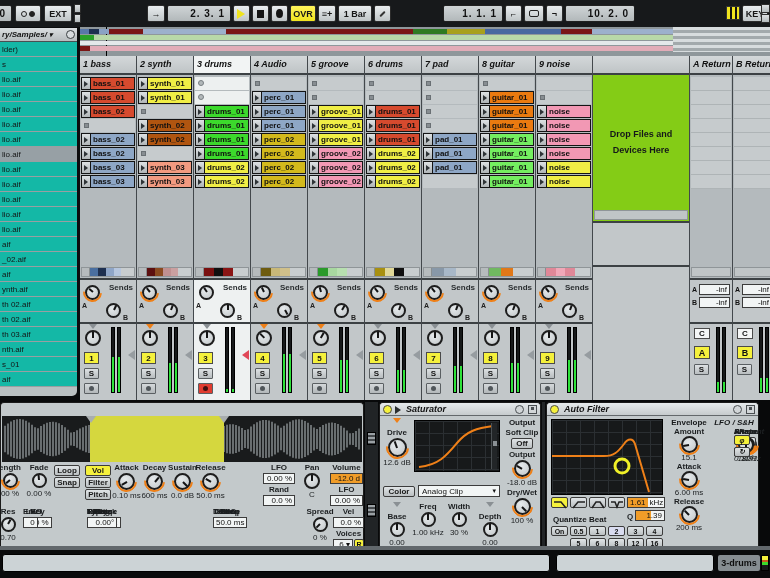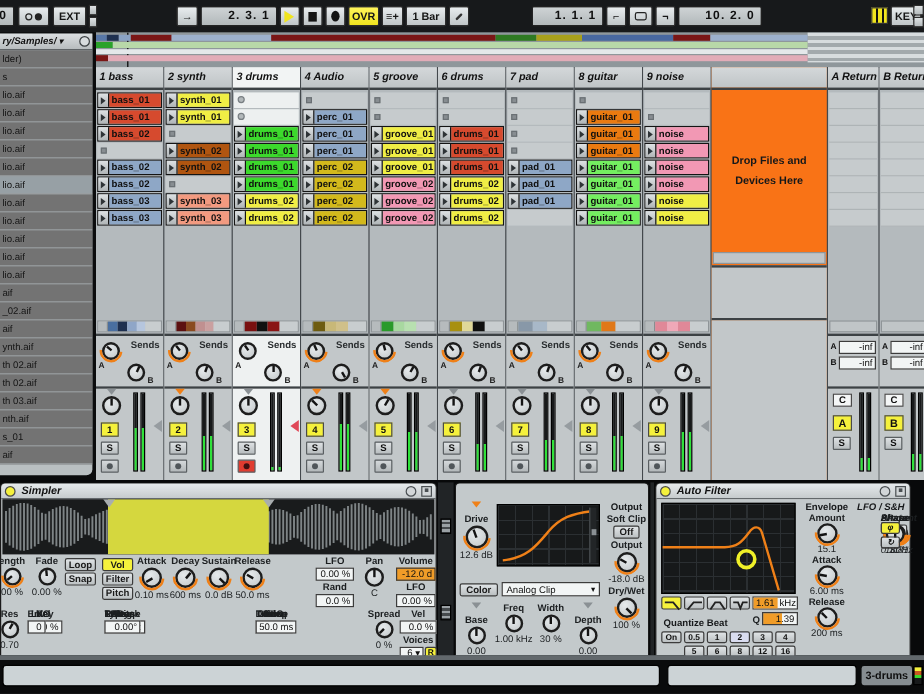--- a/index.html
+++ b/index.html
@@ -29,34 +29,34 @@
   .edgebtns { position:absolute; right:0; top:4px; width:9px; height:19px; display:flex; flex-direction:column; gap:1px; }
   .edgebtns div { flex:1; background:linear-gradient(#dde1e3,#b4babc); border:1px solid #2c2c2c; }
 
   
   #browser { position:absolute; left:0; top:27px; width:80px; height:373px; background:#0b0c0d; }
   #browser-inner { position:absolute; left:0; top:1px; right:3px; bottom:4px; background:#b9bfc1; border-radius:0 0 5px 0; overflow:hidden; }
   #browser-head { height:14px; background:linear-gradient(#dbdfe1,#b7bcbe); border-bottom:1px solid #4a4f52;
                   font-size:8px; font-weight:bold; font-style:italic; display:flex; align-items:center; padding:0 2px; white-space:nowrap; }
   #browser-head .dd { margin-left:2px; font-size:7px; }
   .searchcirc { margin-left:auto; width:9px; height:9px; border:1.5px solid #3a3f42; border-radius:50%; background:#d8dcde; }
-  .brow { height:15px; font-size:8px; color:#141414; padding:3px 0 0 2px; background:#737373;
+  .brow { height:15px; font-size:8px; color:#141414; padding:3px 0 0 2px; background:#14b8a6;
           border-bottom:1px solid #999fa1; white-space:nowrap; overflow:hidden; }
   .brow.sel { background:#97a0a5; }
 
   
   #session { position:absolute; left:80px; top:27px; width:690px; height:373px; background:#43484c; }
   #overview { position:absolute; left:0; top:0; width:100%; height:29px; background:#8f979b; overflow:hidden; }
   .ovseg { position:absolute; }
   #ov-stripes { position:absolute; right:0; top:0; bottom:4px; width:14%;
                 background:repeating-linear-gradient(#d7dcde 0 3px, #a2a9ac 3px 6px); }
   #ov-playhead { position:absolute; top:0; bottom:0; width:1px; background:#000; }
   #grid { position:absolute; left:0; top:29px; width:100%; height:344px; background:#43484c; display:flex; }
   .tcol { flex:0 0 56px; margin-right:1px; display:flex; flex-direction:column; background:#b4babd; }
-  .dzcol { flex:0 0 96px; margin-right:1px; display:flex; flex-direction:column; background:#f97316; }
+  .dzcol { flex:0 0 96px; margin-right:1px; display:flex; flex-direction:column; background:#84cc16; }
   .rcol { flex:0 0 42px; margin-right:1px; display:flex; flex-direction:column; background:#b4babd; }
   .rcol.last { flex:1 1 auto; margin-right:0; }
   .thead { height:19px; background:linear-gradient(#d4d8da,#bfc4c6); border-bottom:2px solid #3c4144;
            font-size:9px; font-weight:bold; font-style:italic; padding:3px 0 0 3px; white-space:nowrap; overflow:hidden; }
   .tcol.sel .thead { background:#f2f4f4; }
   .slots { padding:2px 1px 0 1px; }
   .slot { height:13px; margin-bottom:1px; position:relative; background:#c6cbcd; }
   .tcol.sel .slot { background:#edf0f0; }
   .rcol .slot { background:#c6cbcd; border-bottom:1px solid #aeb4b6; margin-bottom:0; height:14px; }
   .stopsq { width:5px; height:5px; background:#878d91; border:1px solid #6a7074; position:absolute; left:3px; top:4px; }
@@ -1166,28 +1166,20 @@
             <div class="mbar" style="left: 26px; background: linear-gradient(to top, rgb(47, 226, 58) 22%, rgb(23, 25, 26) 22%);"></div>
             <div class="mbar" style="left: 32px; background: linear-gradient(to top, rgb(47, 226, 58) 22%, rgb(23, 25, 26) 22%);"></div>
           </div>
         </div>
       </div>
   </div>
 
   <div id="devices">
 
     <div class="dev" id="dev-simpler" style="left:0;width:364px">
-      <div class="devtitle">
-        <span class="led"></span>
-        <span>Simpler</span>
-        <span class="hoticon" style="right:16px"></span>
-        <span class="saveicon" style="right:3px">
-            <i></i>
-          </span>
-      </div>
       <div class="wave">
         <div class="loopreg" style="left:88px;width:134px"></div>
         <svg id="wave-svg" width="362" height="46">
             <path d="M3 9.741460217502441L3 36.25853978249756M6 7.4344074488974705L6 38.565592551102526M9 5.495655499556889L9 40.50434450044311M12 4.062474511573505L12 41.937525488426495M15 3.2377525863211183L15 42.76224741367888M18 3.0825452545176013L18 42.9174547454824M21 3.611645326223851L21 42.38835467377615M24 4.792494150896474L24 41.207505849103526M27 6.547513255970106L27 39.4524867440299M30 8.759687548506953L30 37.24031245149305M33 11.280995711955491L33 34.71900428804451M36 12.17460248906956L36 33.82539751093044M39 10.08702124070819L39 35.91297875929181M42 8.261282190177624L42 37.738717809822376M45 6.849737409228776L45 39.15026259077122M48 5.976459102497397L48 40.0235408975026M51 5.728145836957701L51 40.2718541630423M54 6.147729049441089L54 39.85227095055891M57 7.231143623720261L57 38.76885637627974M60 8.92749710020301L60 37.07250289979699M63 11.14262585411801L63 34.85737414588199M66 13.74578119323514L66 32.25421880676486M69 16.57896156365394L69 29.42103843634606M72 15.948378070886932L72 30.051621929113068M75 14.13530260422602L75 31.86469739577398M78 12.61958696643909L78 33.38041303356091M81 11.243959315465315L81 34.75604068453468M84 9.754130792012772L84 36.245869207987226M87 8.891456246293007L87 37.108543753706996M90 8.686006049977042L90 37.31399395002296M93 9.120587269379449L93 36.87941273062055M96 10.132142104460414L96 35.867857895539586M99 11.616467183520005L99 34.38353281648M102 13.435911046945078L102 32.56408895305492M105 14.975542801511997L105 31.024457198488M108 12.187556965289247L108 33.81244303471075M111 9.609267167370827L111 36.39073283262917M114 7.4020076664836445L114 38.59799233351636M117 5.701701025799757L117 40.29829897420024M120 4.609123681099803L120 41.3908763189002M123 4.182710582713838L123 41.81728941728616M126 4.434419766084215L126 41.56558023391578M129 5.328956027208918L129 40.67104397279108M132 6.7864095250968255L132 39.21359047490317M135 8.688117736509199L135 37.3118822634908M138 10.885325674404394L138 35.11467432559561M141 10.990352036395002L141 35.009647963605M144 8.583358403943613L144 37.41664159605639M147 6.459628208987809L147 39.54037179101219M150 4.770890638207767L150 41.22910936179223M153 3.639610294368893L153 42.36038970563111M156 3.150113146722177L156 42.84988685327782M159 3.342465212722786L159 42.657534787277214M162 4.209547564163994L162 41.790452435836M165 5.697539701677361L165 40.30246029832264M168 7.709776427584066L168 38.29022357241593M171 10.11369895899957L171 35.88630104100043M174 12.750396868581863L174 33.24960313141814M177 11.482147168700578L177 34.51785283129942M180 9.520844232339114L180 36.479155767660885M183 7.892496526239743L183 38.10750347376026M186 6.737663521377158L186 39.26233647862284M189 6.164171427761204L189 39.835828572238796M192 6.239185372398012L192 39.76081462760199M195 6.984220849385L195 39.015779150615M198 8.373456483587892L198 37.626543516412106M201 10.335470972433184L201 35.664529027566815M204 12.758278987985257L204 33.24172101201474M207 15.497301809137664L207 30.502698190862336M210 17.47808744919877L210 28.52191255080123M213 15.576506096273574L213 30.423493903726424M216 13.883137196835092L216 32.116862803164906M219 11.800288952883045L219 34.199711047116956M222 10.001042599262892L222 35.99895740073711M225 8.795789662444683L225 37.20421033755532M228 8.239572130411352L228 37.760427869588646M231 8.340834003482374L231 37.65916599651763M234 9.060961075456632L234 36.93903892454337M237 10.317227700268784L237 35.68277229973121M240 11.988936318333847L240 34.01106368166615M243 13.926304191654973L243 32.07369580834503M246 13.292010345669324L246 32.707989654330675M249 10.599896896260784L249 35.40010310373921M252 8.195566439855089L252 37.804433560144915M255 6.229952424599368L255 39.77004757540063M258 4.8238375563908775L258 41.17616244360912M261 4.059205097997189L261 41.94079490200281M264 3.973393221312236L264 42.026606778687764M267 4.55647552715676L267 41.44352447284324M270 5.75205712628923L270 40.24794287371077M273 7.46142823337256L273 38.53857176662744M276 9.550773991534324L276 36.44922600846567M279 11.860917842954247L279 34.13908215704575M282 9.81344582802532L282 36.18655417197468M285 7.5495091818005164L285 38.450490818199484M288 5.641361147067379L288 40.35863885293262M291 4.228423638205996L291 41.771576361794004M294 3.416486289274072L294 42.583513710725924M297 3.2700248948021517L297 42.72997510519785M300 3.8075027476010597L300 42.19249725239894M303 4.999995458058535L303 41.000004541941465M306 6.773239075871011L306 39.22676092412899M309 9.012953337932625L309 36.98704666206737M312 11.573054604386932L312 34.42694539561307M315 12.925472867118136L315 33.07452713288186M318 10.876825272303005L318 35.12317472769699M321 9.073279153502586L321 36.92672084649742M324 7.668842955458421L324 38.33115704454158M327 6.790130022430919L327 39.209869977569085M330 6.527066156364931L330 39.47293384363507M333 6.926248800035808L333 39.07375119996419M336 7.987439621532554L336 38.01256037846745M339 9.66344526479201L339 36.33655473520799M342 11.863395556493904L342 34.136604443506094M345 14.459182308970213L345 31.540817691029787M348 17.294592867402052L348 28.705407132597948M351 17.07895509662711L351 28.92104490337289M354 15.012859134440326L354 30.987140865559674M357 12.502935645846549L357 33.49706435415345" stroke="#7e8486" stroke-width="1.6" fill="none"></path>
           </svg>
         <div class="lmark" style="left:84px"></div>
         <div class="lmark" style="left:217px"></div>
       </div>
       <div id="simpler-ctl" style="position:absolute;left:0;top:60px;right:0;bottom:0">
           <div class="pg" style="left: -4px; top: 0px; width: 26px;">
@@ -1366,20 +1358,29 @@
           </div>
         </div>
     </div>
 
     <div class="divider" style="left:365px">
       <div class="dhandle"></div>
       <div class="dhandle"></div>
     </div>
 
     <div class="dev" id="dev-saturator" style="left:379px;width:162px">
+      <div class="devtitle hasfold">
+        <span class="led"></span>
+        <span class="foldtri"></span>
+        <span>Saturator</span>
+        <span class="hoticon" style="right:16px"></span>
+        <span class="saveicon" style="right:3px">
+            <i></i>
+          </span>
+      </div>
       <div class="blackdisp" style="left:34px;top:17px;width:86px;height:52px">
         <svg width="84" height="50">
           <path d="M4 46 C 24 44 32 34 42 22 S 62 7 78 5" fill="none" stroke="#ef8018" stroke-width="2"></path>
         </svg>
         <div class="smeter">
             <i></i>
           </div>
       </div>
       <div id="sat-extra" style="position: absolute; inset: 13px 0px 0px;">
           <div class="pg" style="left: 2px; top: 2px; width: 30px;">

